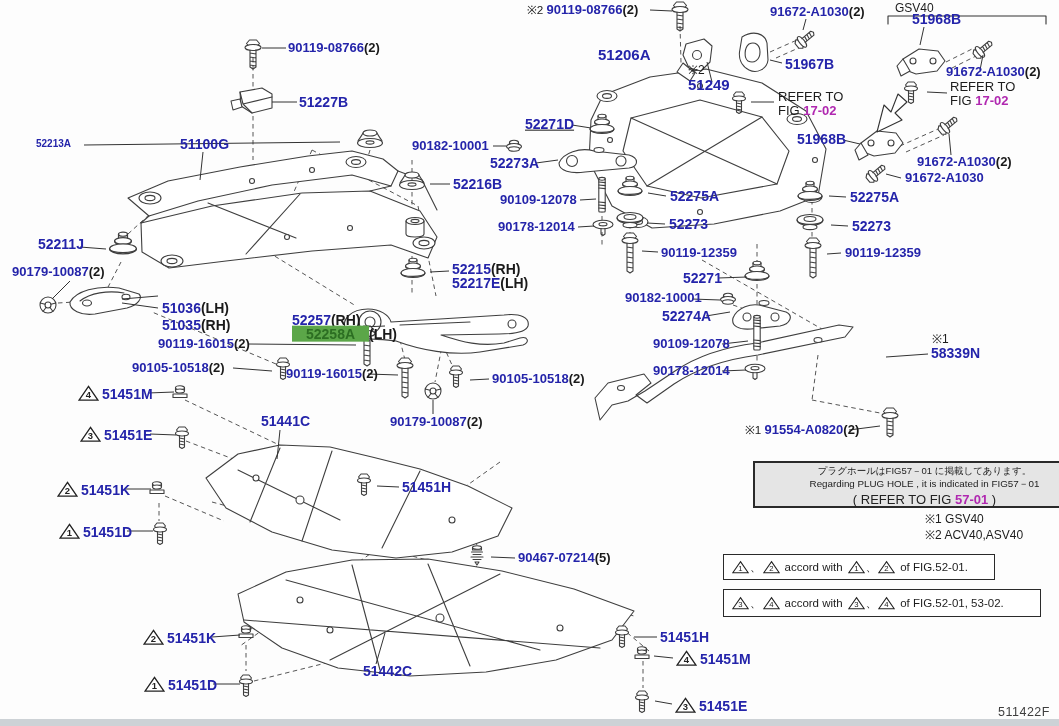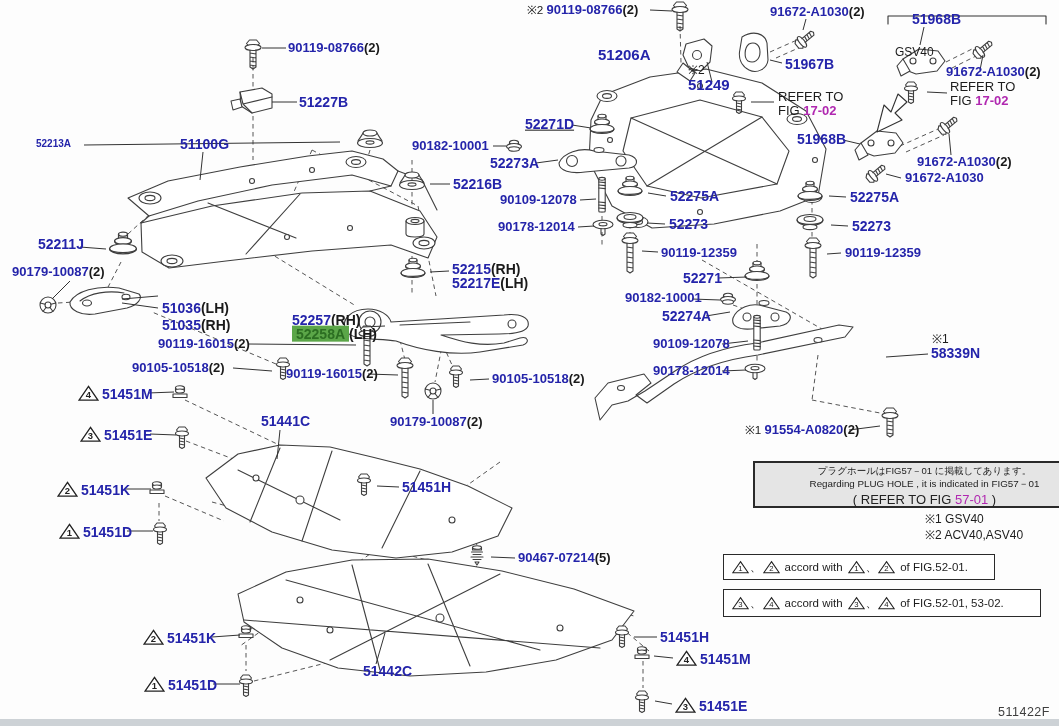--- a/index.html
+++ b/index.html
@@ -3,38 +3,38 @@
 <meta charset="utf-8">
 <style>
   html,body{margin:0;padding:0;background:#fff;}
   #stage{position:relative;width:1059px;height:726px;background:#fdfdfd;overflow:hidden;
          font-family:"Liberation Sans",sans-serif;}
   #art{position:absolute;left:0;top:0;}
   #labels{position:absolute;left:0;top:0;width:100%;height:100%;}
   .lbl{position:absolute;transform:translateY(-50%);white-space:nowrap;line-height:1.05;
        font-weight:bold;font-size:13px;color:var(--blk);}
   .lbl .num{color:var(--blue);}
-  .lbl .num.hl{background:var(--hlbg);color:var(--hltx);padding:0 4px;}
+  .lbl .num.hl{background:var(--hlbg);color:var(--hltx);padding:0 14px;}
   .lbl .suf{color:var(--blk);}
   .lbl .pre{color:var(--blk);font-weight:normal;font-size:0.9em;}
   .lbl.plain{font-weight:normal;font-size:12px;color:#1c1c1c;}
   .lbl.plain.footer{color:#3e3e3e;font-size:12.5px;letter-spacing:0.5px;}
   .lbl.ref{font-weight:normal;font-size:13px;color:#1c1c1c;}
   .lbl.ref .fig{color:var(--mag);font-weight:bold;}
   .tri{width:21px;height:17px;vertical-align:-3px;margin-right:3px;}
   .tri path{fill:#fff;stroke:#222;stroke-width:1.4;}
   .tri text{fill:#222;font-family:"Liberation Sans",sans-serif;}
   .tri.sm{width:17px;height:14px;vertical-align:-2px;margin:0 1px;}
   .note-box{position:absolute;border:2px solid #2a2a2a;background:#e5e5e5;text-align:center;
             color:#222;padding-left:28px;}
   #plug-note{left:753px;top:461px;width:283px;height:41px;padding-top:2px;}
   #plug-note .note-jp{font-size:9.5px;}
   #plug-note .note-en{font-size:9.8px;}
   #plug-note .note-ref{font-size:13px;margin-top:1px;}
-  #plug-note .fig{color:var(--mag);font-weight:normal;}
+  #plug-note .fig{color:var(--mag);font-weight:bold;}
   .accord{position:absolute;border:1.6px solid #2a2a2a;background:#fff;display:flex;
           align-items:center;padding:0 7px;font-size:11.5px;color:#1d1d1d;white-space:nowrap;}
   .accord .gap{margin:0 4px;}
   .accord-a{left:723px;top:554px;width:256px;height:24px;}
   .accord-b{left:723px;top:589px;width:302px;height:26px;}
   #bottom-band{position:absolute;left:0;top:719px;width:1059px;height:7px;background:#cdd2d6;}
 </style>
 </head>
 <body>
 
@@ -347,21 +347,21 @@
       <div class="lbl" style="left: 527px; top: 10px;"><span class="pre">※2 </span><span class="num">90119-08766</span><span class="suf">(2)</span></div>
       <div class="lbl" style="left: 598px; top: 55px; font-size: 15px;"><span class="num">51206A</span></div>
       <div class="lbl plain" style="left: 688px; top: 70px;">※2</div>
       <div class="lbl" style="left: 688px; top: 85px; font-size: 15px;"><span class="num">51249</span></div>
       <div class="lbl" style="left: 770px; top: 12px;"><span class="num">91672-A1030</span><span class="suf">(2)</span></div>
       <div class="lbl" style="left: 785px; top: 64px; font-size: 14px;"><span class="num">51967B</span></div>
       <div class="lbl ref" style="left: 778px; top: 104px;">
         <div>REFER TO</div>
         <div>FIG <span class="fig">17-02</span></div>
       </div>
-      <div class="lbl plain" style="left: 895px; top: 8px; margin-top: 44px;">GSV40</div>
+      <div class="lbl plain" style="left: 895px; top: 8px;">GSV40</div>
       <div class="lbl" style="left: 912px; top: 19px; font-size: 14px;"><span class="num">51968B</span></div>
       <div class="lbl" style="left: 946px; top: 72px;"><span class="num">91672-A1030</span><span class="suf">(2)</span></div>
       <div class="lbl ref" style="left: 950px; top: 94px;">
         <div>REFER TO</div>
         <div>FIG <span class="fig">17-02</span></div>
       </div>
       <div class="lbl" style="left: 797px; top: 139px; font-size: 14px;"><span class="num">51968B</span></div>
       <div class="lbl" style="left: 917px; top: 162px;"><span class="num">91672-A1030</span><span class="suf">(2)</span></div>
       <div class="lbl" style="left: 905px; top: 178px;"><span class="num">91672-A1030</span></div>
       <div class="lbl" style="left: 670px; top: 196px; font-size: 14px;"><span class="num">52275A</span></div>

